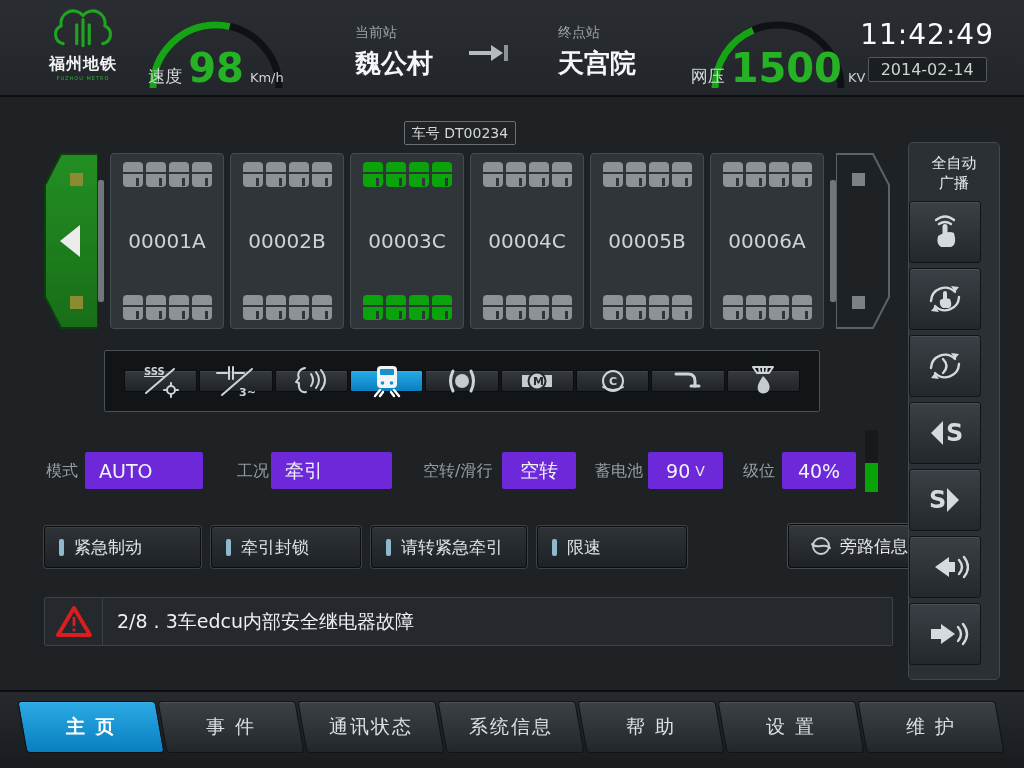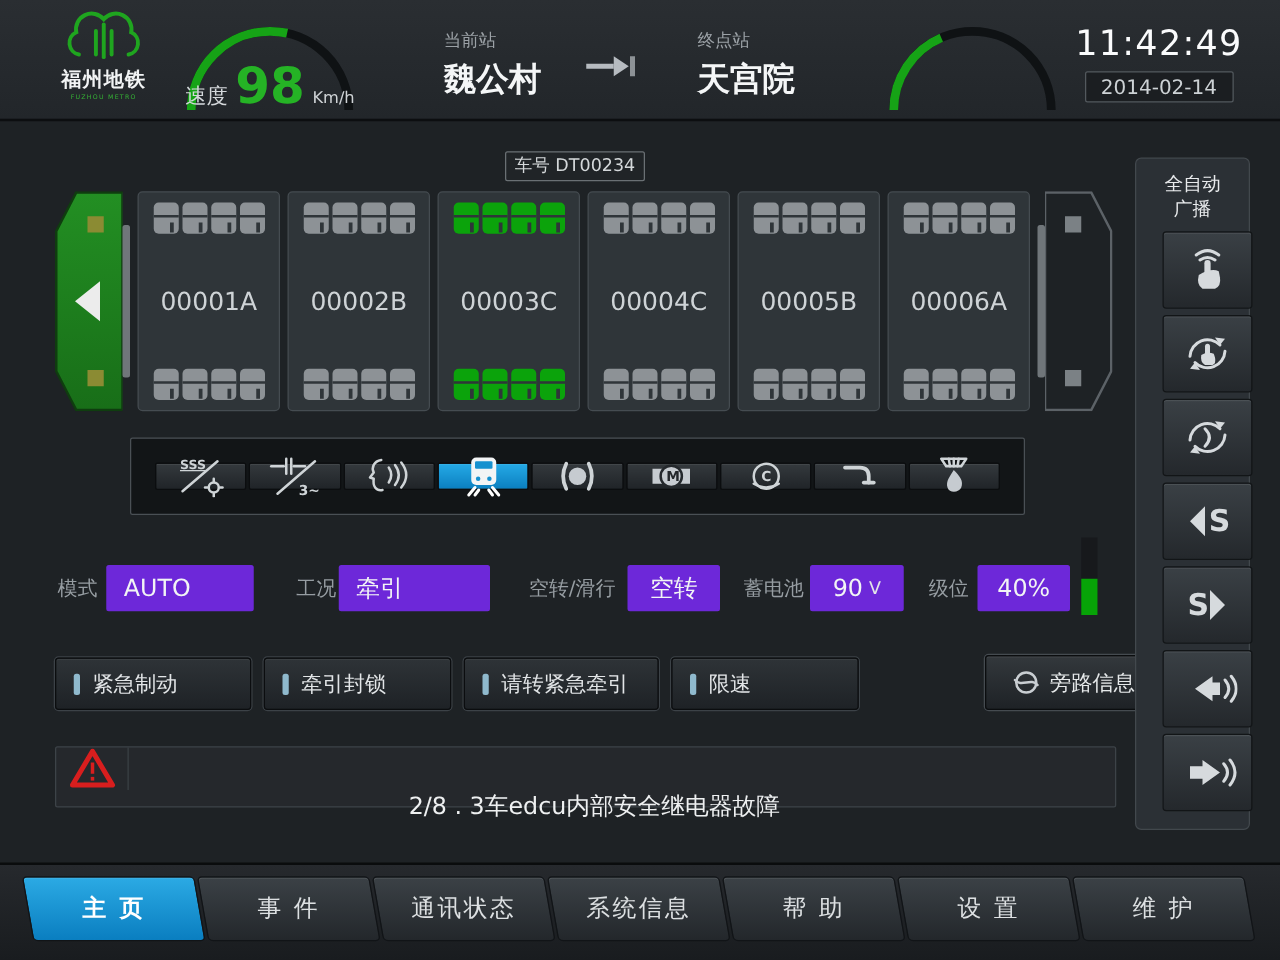--- a/index.html
+++ b/index.html
@@ -75,32 +75,32 @@
                display:flex; align-items:center; font-size:17px; color:#e2e5e7; padding:0 14px; gap:10px; }
   .alarm-marker { width:5px; height:17px; border-radius:2px; background:#8fb9cd; }
   .bypass-btn { position:absolute; left:788px; top:524px; width:142px; height:44px;
                 background:linear-gradient(#33383c,#1e2226); border:1px solid #0b0d0f; border-radius:3px;
                 box-shadow:0 0 0 1px #454b50, inset 0 1px 0 rgba(255,255,255,.08);
                 display:flex; align-items:center; justify-content:center; gap:8px; font-size:17px; color:#e6e9ea; }
   .bypass-btn svg { stroke:#c9ced2; fill:none; stroke-width:2; stroke-linecap:round; }
 
   
   .alert-bar { position:absolute; left:44px; top:597px; width:849px; height:49px; background:#25282c;
-               border:1px solid #3d4348; border-radius:2px; display:flex; align-items:center;flex-direction:column; }
+               border:1px solid #3d4348; border-radius:2px; display:flex; align-items:center; }
   .alert-icon-cell { width:58px; align-self:stretch; border-right:1px solid #3a4044;
                      display:flex; align-items:center; justify-content:center; }
   .alert-msg { font-size:19px; color:#eef0f1; margin-left:14px; }
   .confirm-btn { position:absolute; right:14px; top:4px; width:112px; height:40px;
                  background:linear-gradient(#34393d,#1c2023); border:1px solid #0b0d0f; border-radius:4px;
                  box-shadow:0 0 0 1px #4a5156, inset 0 1px 0 rgba(255,255,255,.08);
                  color:#f0f2f3; font-size:18px; display:flex; align-items:center; justify-content:center; }
 
   
-  .sidebar { position:absolute; left:908px; top:126px; width:92px; height:538px;
-             background:#2b3035; border:1px solid #42484d; border-radius:5px; padding:10px 21px 8px; }
+  .sidebar { position:absolute; left:908px; top:142px; width:92px; height:538px;
+             background:#2b3035; border:1px solid #42484d; border-radius:5px; padding:10px 0 8px; }
   .sb-title { text-align:center; font-size:15px; color:#e8eaec; line-height:20px; margin-bottom:8px; }
   .sb-btn { width:72px; height:62px; margin-top:5px; background:linear-gradient(#3a4045,#24282c);
             border:1px solid #121517; border-radius:3px; box-shadow:inset 0 1px 0 rgba(255,255,255,.09);
             display:flex; align-items:center; justify-content:center; }
   .sb-btn:first-of-type { margin-top:0; }
   .sb-btn svg { stroke:#d6dadd; fill:none; stroke-width:2.4; stroke-linecap:round; stroke-linejoin:round; }
   .sb-btn svg .fill { fill:#d6dadd; stroke:none; }
   .sb-btn svg text { fill:#d6dadd; stroke:none; font-weight:bold; }
 
   
@@ -159,20 +159,25 @@
     <div class="station-block" style="left:558px;">
       <div class="st-label">终点站</div>
       <div class="st-name">天宫院</div>
     </div>
 
     <div class="gauge gauge-volt">
       <svg class="arc" width="156" height="86" viewBox="0 0 156 86">
         <path d="M 15 80 A 63 63 0 0 1 141 80" fill="none" stroke="#0f1214" stroke-width="7"></path>
         <path d="M 15 80 A 63 63 0 0 1 141 80" fill="none" stroke="#16a316" stroke-width="7" pathLength="100" stroke-dasharray="37 63"></path>
       </svg>
+      <div class="gauge-text">
+        <span class="g-label">网压</span>
+        <span class="g-value">1500</span>
+        <span class="g-unit">KV</span>
+      </div>
     </div>
 
     <div class="clock">
       <div class="clock-time">11:42:49</div>
       <div class="clock-date">2014-02-14</div>
     </div>
   </header>
 
   <div class="train-no">车号 DT00234</div>
 

